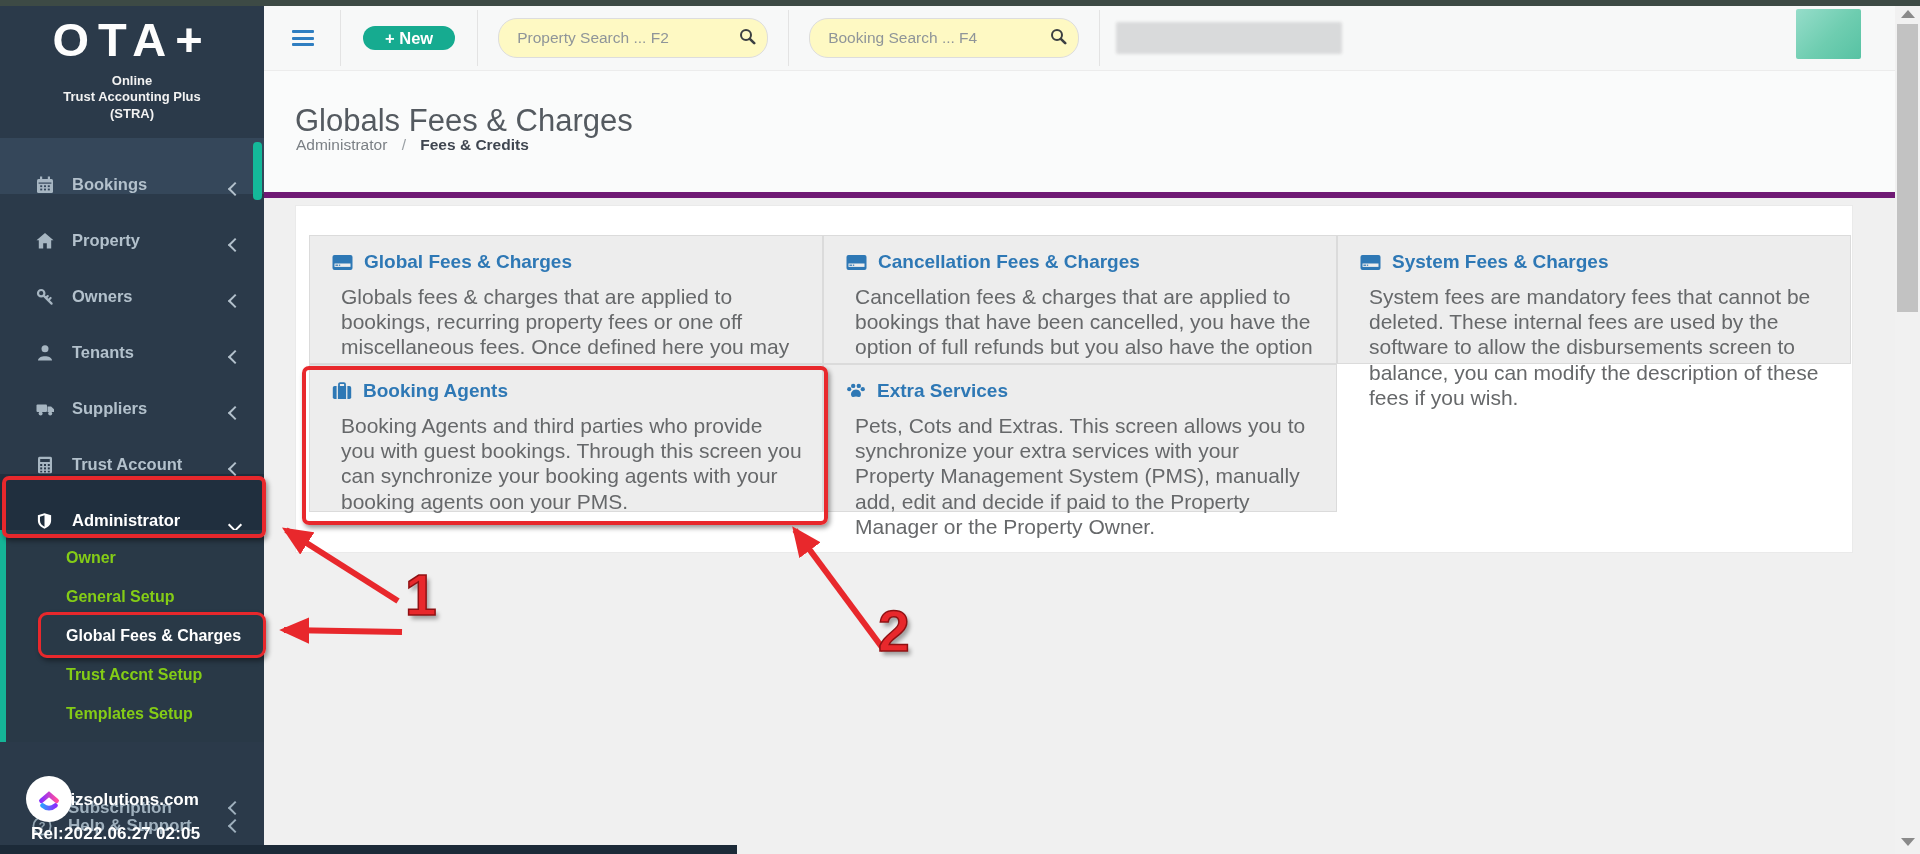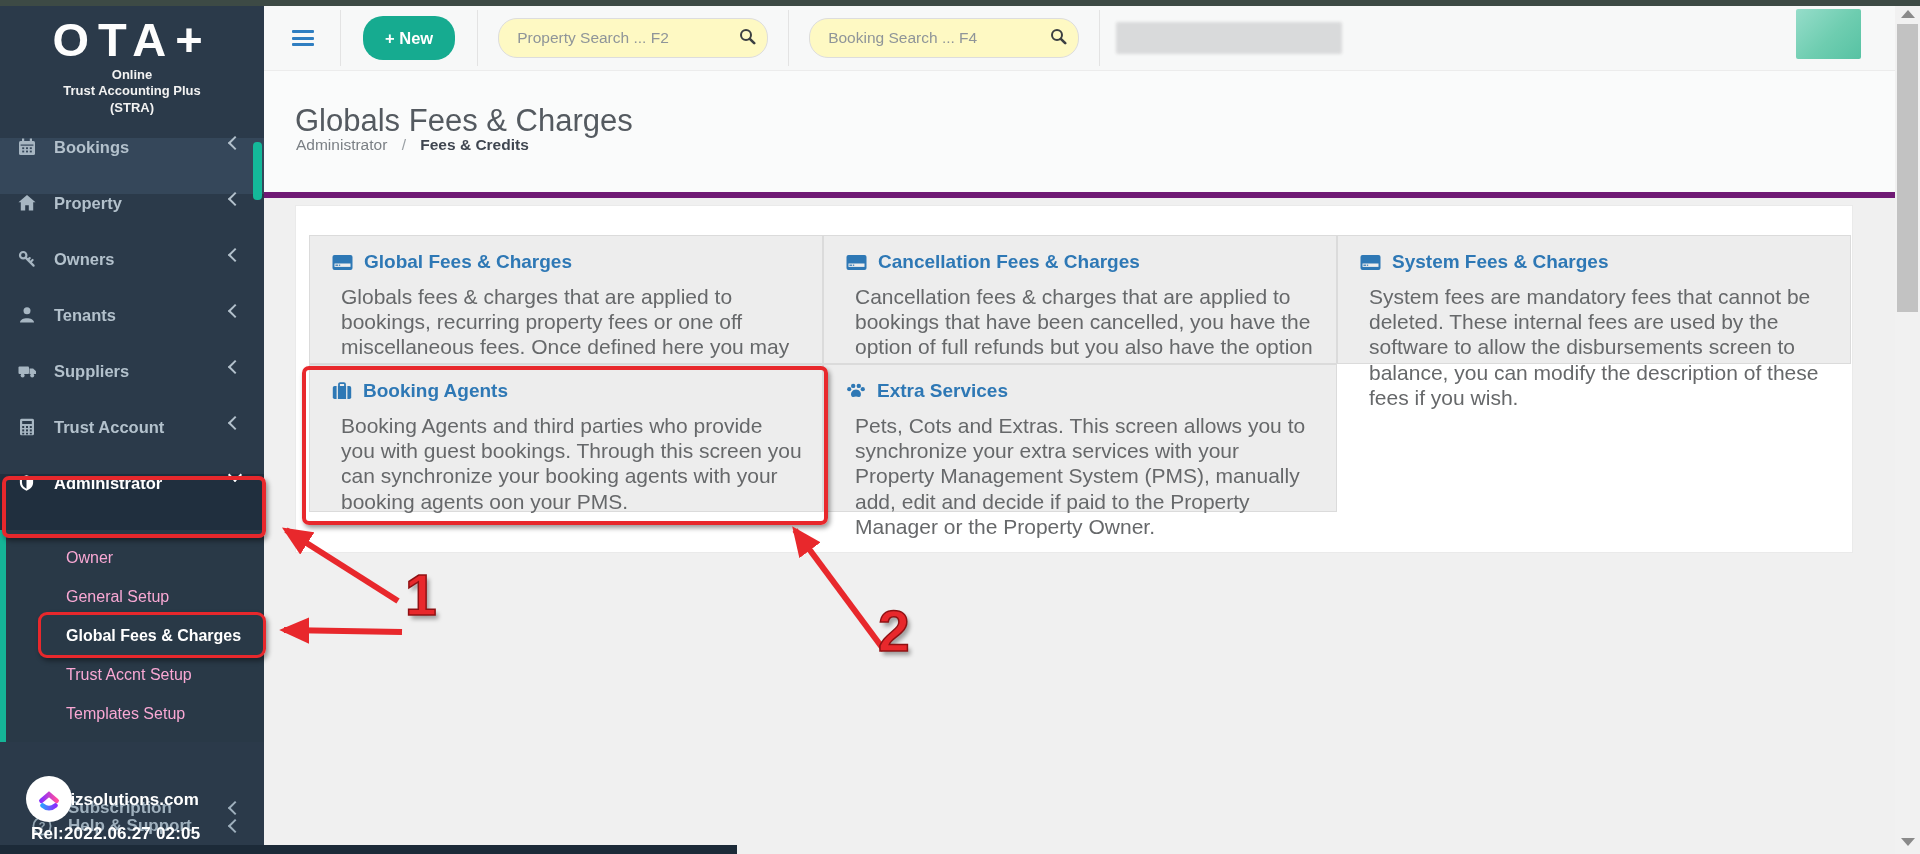--- a/index.html
+++ b/index.html
@@ -13,54 +13,54 @@
   
   .scroll-rail{position:absolute;right:0;top:0;width:25px;height:854px;background:#f1f1f1;z-index:25;}
   .scroll-up{position:absolute;top:10px;left:6px;width:0;height:0;border-left:7px solid transparent;border-right:7px solid transparent;border-bottom:8px solid #8a8a8a;}
   .scroll-thumb{position:absolute;top:24px;left:2px;right:2px;height:288px;background:#c2c2c2;}
   .scroll-down{position:absolute;bottom:8px;left:6px;width:0;height:0;border-left:7px solid transparent;border-right:7px solid transparent;border-top:8px solid #8a8a8a;}
 
   
   .sidebar{position:absolute;left:0;top:0;width:264px;height:854px;background:#2b3a4a;z-index:10;}
   .brand{padding-top:12px;text-align:center;color:#fff;}
   .brand-logo{font-size:47px;font-weight:700;letter-spacing:9px;color:#fdfdfd;}
-  .brand-sub{font-size:13px;font-weight:700;line-height:1.25;color:#f2f2f2;}
+  .brand-sub{margin-top:6px;font-size:13px;font-weight:700;line-height:1.25;color:#f2f2f2;}
   .nav{position:absolute;top:138px;left:0;right:0;}
-  .nav-item{height:56px;display:flex;align-items:flex-start;padding:0 24px 0 18px;
+  .nav-item{height:56px;display:flex;align-items:flex-end;padding:0 24px 0 36px;
             color:#b3c1cc;font-size:16.5px;font-weight:700;cursor:pointer;}
   .nav-item .nicon{width:22px;margin-right:14px;display:flex;color:#a7b6c2;}
   .nav-item .chev{margin-left:auto;}
   .nav-item.highlight{background:#35475a;}
   .nav-item.admin{background:#202f3e;color:#ffffff;}
   .nav-item.admin .nicon{color:#ffffff;}
   .chev{display:inline-block;width:8px;height:8px;border:0 solid currentColor;}
   .chev-left{border-width:0 0 2px 2px;transform:rotate(45deg);}
   .chev-down{border-width:0 0 2px 2px;transform:rotate(-45deg);margin-top:-4px;}
   .slimbar{position:absolute;right:2px;top:142px;width:9px;height:58px;background:#14b99a;border-radius:4px;}
   .submenu{position:absolute;top:530px;left:0;right:0;height:212px;background:#293947;border-left:6px solid #15b497;box-sizing:border-box;padding-top:8px;}
-  .sub-item{height:39px;line-height:39px;padding-left:60px;color:#f9a8d4;font-size:16px;font-weight:400;cursor:pointer;}
+  .sub-item{height:39px;line-height:39px;padding-left:60px;color:#84cc16;font-size:16px;font-weight:700;cursor:pointer;}
   .sub-item.active{color:#ffffff;font-weight:700;}
   .side-bottom-item{position:absolute;left:0;right:0;display:flex;align-items:center;
             padding:0 24px 0 32px;color:#9fb0bd;font-size:17px;font-weight:600;height:40px;cursor:pointer;}
   .side-bottom-item .nicon{width:22px;margin-right:14px;display:flex;color:#93a6b3;}
   .side-bottom-item .chev{margin-left:auto;}
   .sub-row{top:788px;}
   .help-row{top:806px;z-index:1;}
   .site-label{position:absolute;left:60px;top:790px;color:#fff;font-size:17px;font-weight:700;z-index:2;}
   .logo-circle{position:absolute;left:26px;top:776px;width:46px;height:46px;border-radius:50%;background:#fff;z-index:3;display:flex;align-items:center;justify-content:center;}
   .rel-label{position:absolute;left:31px;top:824px;color:#fff;font-size:17px;font-weight:700;z-index:4;letter-spacing:.2px;}
 
   
   .topbar{position:absolute;left:264px;top:6px;width:1631px;height:64px;background:#f7f8f8;border-bottom:1px solid #ececec;
           display:flex;align-items:center;z-index:5;}
   .hamburger{margin-left:28px;width:22px;cursor:pointer;}
   .hamburger span{display:block;height:3px;background:#2f7ec1;margin:3.5px 0;border-radius:1px;}
   .tb-divider{width:1px;height:56px;background:#e3e3e3;margin:0 0;}
   .btn-new{margin:0 22px;background:#16ab90;color:#fff;border:none;border-radius:20px;
-           height:44px;padding:0 22px;font-size:16.5px;font-weight:700;cursor:pointer;font-family:inherit;}
+           height:24px;padding:0 22px;font-size:16.5px;font-weight:700;cursor:pointer;font-family:inherit;}
   .search-wrap{position:relative;margin:0 20px;}
   .search-input{width:214px;height:38px;border:1px solid #ddd;border-radius:19px;background:#fef9c3;
            padding:0 36px 0 18px;font-size:15.5px;color:#555;font-family:inherit;outline:none;}
   .search-input::placeholder{color:#8f9599;}
   .search-icon{position:absolute;right:12px;top:10px;}
   .blur-block{margin-left:16px;width:226px;height:32px;background:#d9dadb;border-radius:2px;filter:blur(1.6px);}
   .avatar{position:absolute;left:1796px;top:9px;width:65px;height:50px;border-radius:2px;
           background:linear-gradient(135deg,#96ddca 0%,#6ecdb0 55%,#57c2a3 100%);z-index:6;cursor:pointer;}
 
   

